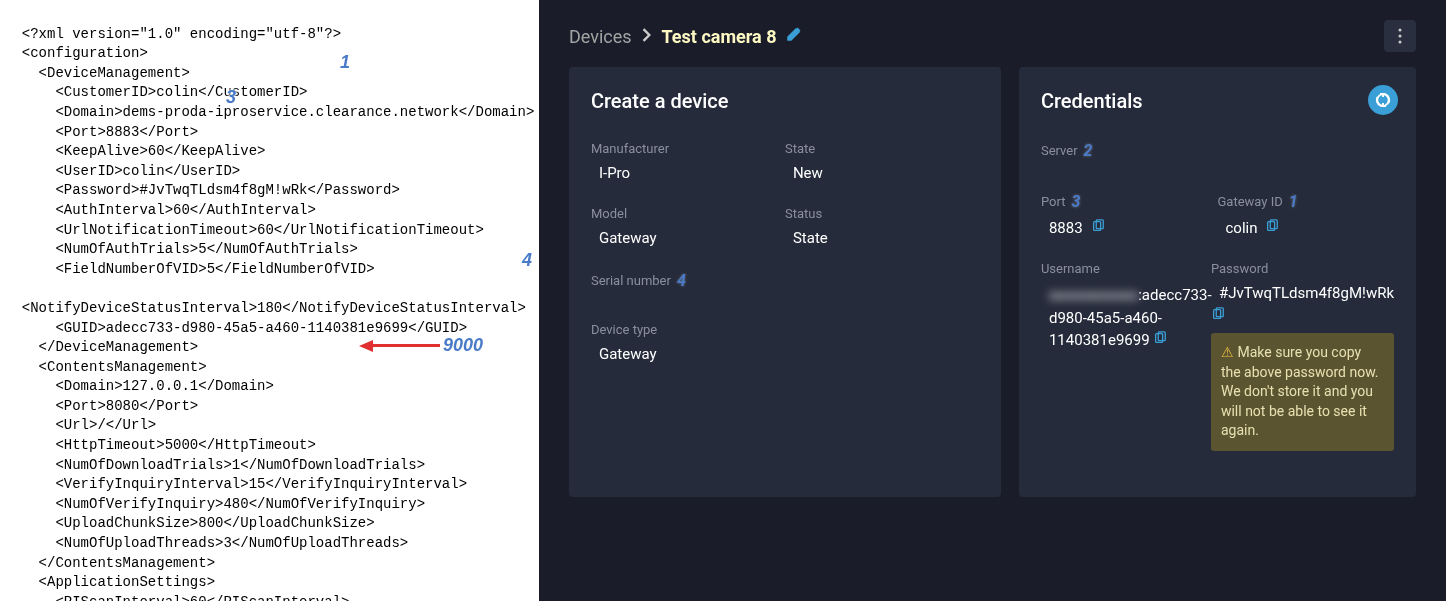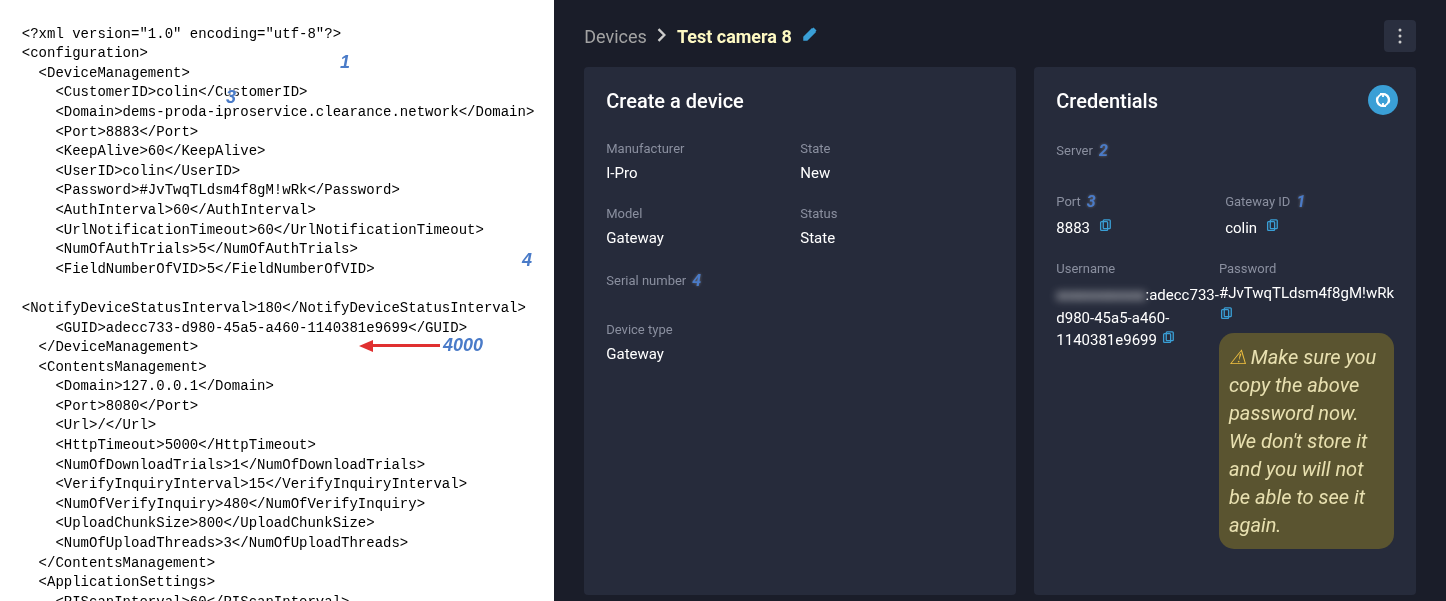--- a/index.html
+++ b/index.html
@@ -99,60 +99,59 @@
   width: 30px; height: 30px;
   background: #3a9fd6;
   border-radius: 50%;
   display: flex; align-items: center; justify-content: center;
   cursor: pointer;
 }
 .refresh-btn svg { fill: #fff; }
 .field-row { display: flex; margin-bottom: 24px; }
 .field { flex: 1; }
 .field-label { color: #8a8f9f; font-size: 13px; margin-bottom: 8px; display: flex; align-items: center; gap: 6px; }
-.field-value { color: #fff; font-size: 15px; display: flex; align-items: center; gap: 8px; }
+.field-value { color: #fff; font-size: 15px; display: flex; align-items: center; gap: 8px; margin-left: 8px; }
 .field-value.truncate { overflow: hidden; text-overflow: ellipsis; white-space: nowrap; max-width: 230px; display: block; }
 .copy-icon { color: #3a9fd6; cursor: pointer; flex-shrink: 0; }
 .copy-icon svg { width: 14px; height: 14px; }
 .callout-badge {
   display: inline-flex;
   color: #4a7bc8;
   font-size: 16px;
   font-weight: bold;
   font-style: italic;
   text-shadow: 0 0 3px rgba(255,255,255,0.3);
 }
 .warning-box {
   background: #5a5430;
-  border-radius: 15px;
+  border-radius: 3px;
   padding: 10px;
   color: #e8e0b0;
-  font-size: 20px;
+  font-size: 14px;
   line-height: 1.4;
   margin-top: 8px;
-  font-style: italic;
 }
 .warning-box .warn-icon { color: #f0c040; margin-right: 4px; }
 .blurred {
   filter: blur(4px);
   user-select: none;
 }
 </style>
 </head>
 <body>
 
 <div class="left-pane">
 <div id="xml-container"><div class="xml-line">  &lt;?xml version="1.0" encoding="utf-8"?&gt;</div><div class="xml-line">  &lt;configuration&gt;</div><div class="xml-line">    &lt;DeviceManagement&gt;</div><div class="xml-line">      &lt;CustomerID&gt;colin&lt;/CustomerID&gt;</div><div class="xml-line">      &lt;Domain&gt;dems-proda-iproservice.clearance.network&lt;/Domain&gt;</div><div class="xml-line">      &lt;Port&gt;8883&lt;/Port&gt;</div><div class="xml-line">      &lt;KeepAlive&gt;60&lt;/KeepAlive&gt;</div><div class="xml-line">      &lt;UserID&gt;colin&lt;/UserID&gt;</div><div class="xml-line">      &lt;Password&gt;#JvTwqTLdsm4f8gM!wRk&lt;/Password&gt;</div><div class="xml-line">      &lt;AuthInterval&gt;60&lt;/AuthInterval&gt;</div><div class="xml-line">      &lt;UrlNotificationTimeout&gt;60&lt;/UrlNotificationTimeout&gt;</div><div class="xml-line">      &lt;NumOfAuthTrials&gt;5&lt;/NumOfAuthTrials&gt;</div><div class="xml-line">      &lt;FieldNumberOfVID&gt;5&lt;/FieldNumberOfVID&gt;</div><div class="xml-line">  </div><div class="xml-line">  &lt;NotifyDeviceStatusInterval&gt;180&lt;/NotifyDeviceStatusInterval&gt;</div><div class="xml-line">      &lt;GUID&gt;adecc733-d980-45a5-a460-1140381e9699&lt;/GUID&gt;</div><div class="xml-line">    &lt;/DeviceManagement&gt;</div><div class="xml-line">    &lt;ContentsManagement&gt;</div><div class="xml-line">      &lt;Domain&gt;127.0.0.1&lt;/Domain&gt;</div><div class="xml-line">      &lt;Port&gt;8080&lt;/Port&gt;</div><div class="xml-line">      &lt;Url&gt;/&lt;/Url&gt;</div><div class="xml-line">      &lt;HttpTimeout&gt;5000&lt;/HttpTimeout&gt;</div><div class="xml-line">      &lt;NumOfDownloadTrials&gt;1&lt;/NumOfDownloadTrials&gt;</div><div class="xml-line">      &lt;VerifyInquiryInterval&gt;15&lt;/VerifyInquiryInterval&gt;</div><div class="xml-line">      &lt;NumOfVerifyInquiry&gt;480&lt;/NumOfVerifyInquiry&gt;</div><div class="xml-line">      &lt;UploadChunkSize&gt;800&lt;/UploadChunkSize&gt;</div><div class="xml-line">      &lt;NumOfUploadThreads&gt;3&lt;/NumOfUploadThreads&gt;</div><div class="xml-line">    &lt;/ContentsManagement&gt;</div><div class="xml-line">    &lt;ApplicationSettings&gt;</div><div class="xml-line">      &lt;PIScanInterval&gt;60&lt;/PIScanInterval&gt;</div></div>
 <span class="callout" style="left:340px; top:50px;">1</span>
 <span class="callout" style="left:588px; top:66px;">2</span>
 <span class="callout" style="left:226px; top:85px;">3</span>
 <span class="callout" style="left:522px; top:248px;">4</span>
 <div class="arrow-head" style="left:359px; top:340px;"></div>
 <div class="arrow-line" style="left:370px; top:344px;"></div>
-<span class="arrow-label" style="left:443px; top:333px;">4000</span>
+<span class="arrow-label" style="left:443px; top:333px;">9000</span>
 </div>
 
 <div class="right-pane">
   <div class="header">
     <span class="breadcrumb-link">Devices</span>
     <span class="breadcrumb-sep">
       <svg width="10" height="14" viewBox="0 0 8 12">
           <path d="M1 1 L6 6 L1 11" stroke="#ccc" stroke-width="2" fill="none"></path>
         </svg>
     </span>

